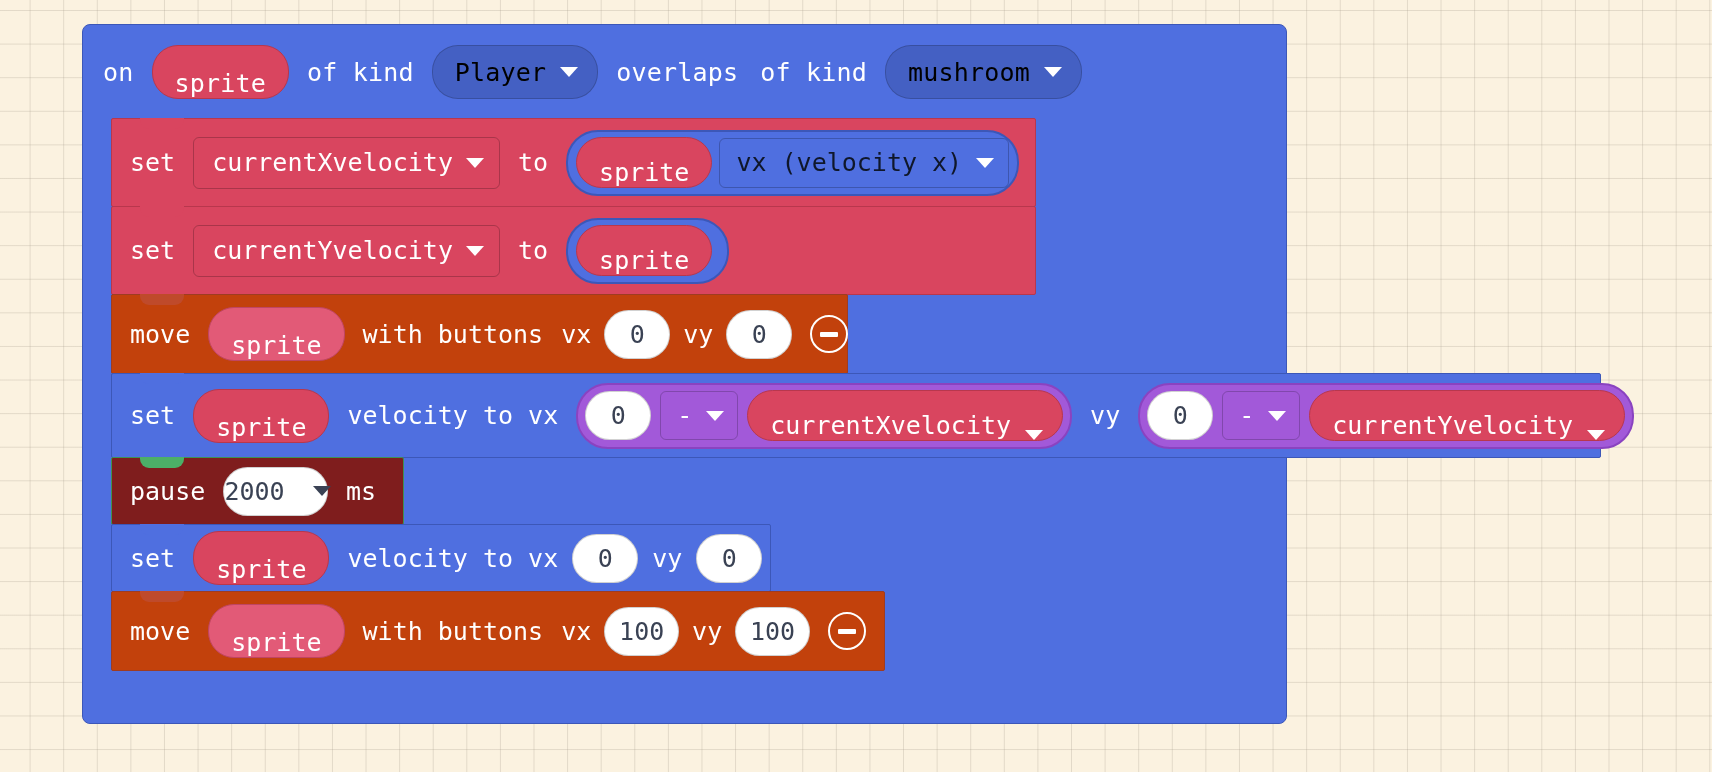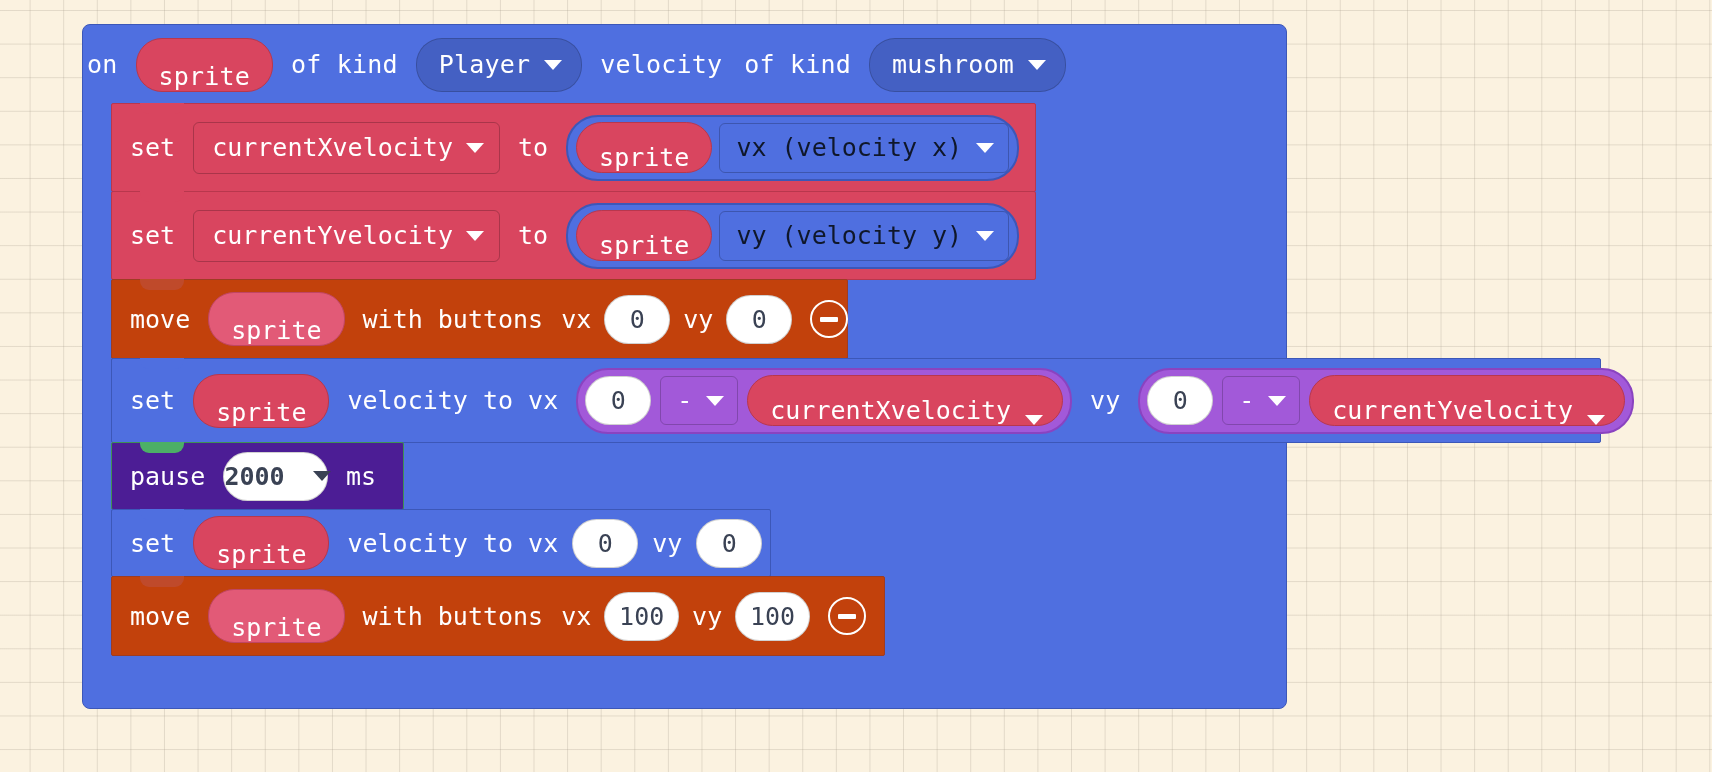--- a/index.html
+++ b/index.html
@@ -33,22 +33,22 @@
     background: #4f6fe0;
     border: 1.5px solid #3c57b8;
     border-radius: 8px;
     box-sizing: border-box;
     padding-bottom: 0;
   }
 
   .event-header {
     display: flex;
     align-items: center;
-    height: 79px;
-    padding-left: 4px;
+    height: 94px;
+    padding-left: 20px;
     gap: 0px;
     color: #ffffff;
     font-size: 25px;
     letter-spacing: 0.2px;
   }
 
   .event-header .txt { margin: 0 11px; white-space: nowrap; }
   .event-header .txt:first-child { margin-left: 0; }
 
   
@@ -90,21 +90,21 @@
     width: 44px;
     height: 11px;
     border-bottom-left-radius: 9px;
     border-bottom-right-radius: 9px;
     z-index: 3;
   }
 
   .c-red    { background: #d9455f; border-color: #b8374d; }
   .c-orange { background: #c2410c; border-color: #9e3c22; }
   .c-blue   { background: #4f6fe0; border-color: #3c57b8; }
-  .c-green  { background: #4c1d95; border-color: #3d9154; }
+  .c-green  { background: #7f1d1d; border-color: #3d9154; }
 
   .notch.c-red    { background: #d9455f; }
   .notch.c-orange { background: #bf4a2b; }
   .notch.c-blue   { background: #4f6fe0; }
   .notch.c-green  { background: #4caf67; }
 
   
   
   .field-var-box {
     display: inline-flex;
@@ -123,21 +123,21 @@
   
   .field-pill-dd {
     display: inline-flex;
     align-items: center;
     gap: 14px;
     height: 52px;
     padding: 0 19px 0 22px;
     border-radius: 26px;
     background: rgba(0,0,0,0.13);
     border: 1.5px solid rgba(0,0,0,0.18);
-    color: #ffffff;
+    color: #000000;
     font-size: 25px;
     white-space: nowrap;
   }
 
   
   .rep-red {
     display: inline-flex;
     align-items: flex-end;
     height: 52px;
     padding: 0 22px;
@@ -159,21 +159,21 @@
     min-width: 30px;
     height: 47px;
     padding: 0 17px;
     border-radius: 26px;
     background: #ffffff;
     border: 1.5px solid rgba(0,0,0,0.18);
     color: #3a4254;
     font-size: 25px;
     white-space: nowrap;
   }
-  .num-oval.dd { gap: 28px; padding: 0 17px 0 21px; font-weight: bold; }
+  .num-oval.dd { gap: 28px; padding: 0 17px 0 21px; }
 
   
   .rep-blue {
     display: inline-flex;
     align-items: center;
     height: 62px;
     padding: 0 8px 0 8px;
     border-radius: 32px;
     background: #4f6fe0;
     border: 2px solid #3c57b8;
@@ -260,21 +260,21 @@
     <div class="event-header">
       <span class="txt first">on</span>
       <span class="rep-red" style="margin:0 7px;">
         <span>sprite</span>
       </span>
       <span class="txt">of kind</span>
       <span class="field-pill-dd" style="margin:0 7px;">
         <span>Player</span>
         <span class="caret"></span>
       </span>
-      <span class="txt">velocity</span>
+      <span class="txt">overlaps</span>
       <span class="txt">of kind</span>
       <span class="field-pill-dd" style="margin:0 7px;">
         <span>mushroom</span>
         <span class="caret"></span>
       </span>
     </div>
 
     <div class="event-body">
 
       <div class="stmt c-red row-h89" style="width:925px;">
@@ -301,24 +301,20 @@
         <span class="txt first">set</span>
         <span class="field-var-box" style="margin:0 9px;">
           <span>currentYvelocity</span>
           <span class="caret"></span>
         </span>
         <span class="txt">to</span>
         <span class="rep-blue" style="margin-left:9px;">
           <span class="rep-red">
             <span>sprite</span>
           </span>
-          <span class="inner-field">
-            <span>vy (velocity y)</span>
-            <span class="caret"></span>
-          </span>
         </span>
       </div>
 
       <div class="stmt c-orange row-h80" style="width:737px;">
         <span class="notch c-orange"></span>
         <span class="txt first">move</span>
         <span class="rep-red pinkish" style="margin:0 9px;">
           <span>sprite</span>
         </span>
         <span class="txt">with buttons</span>

